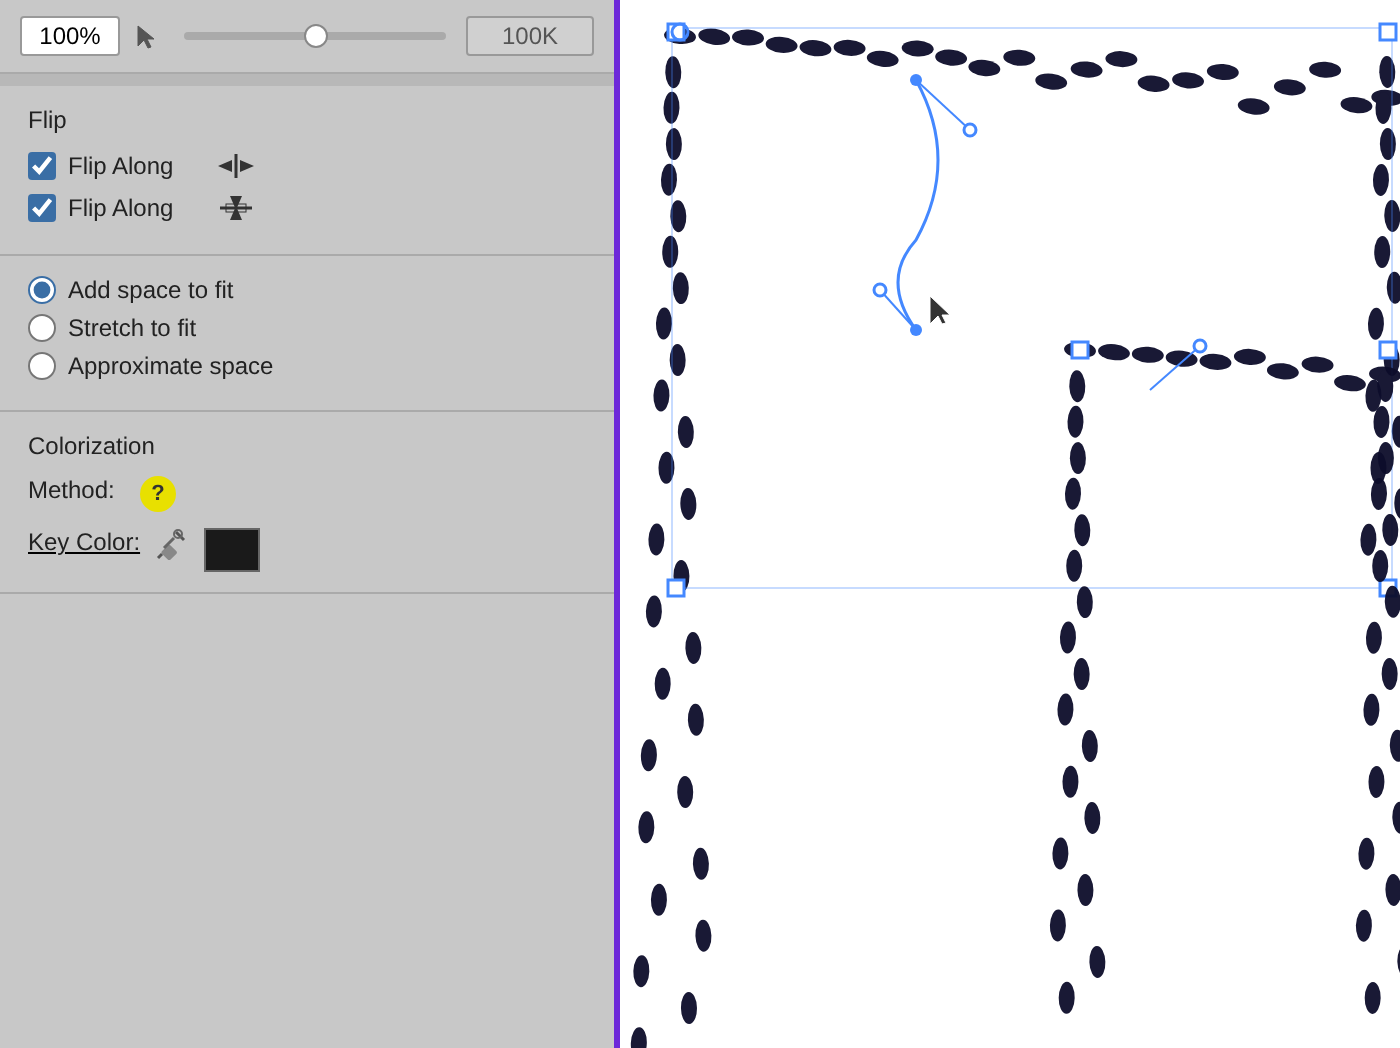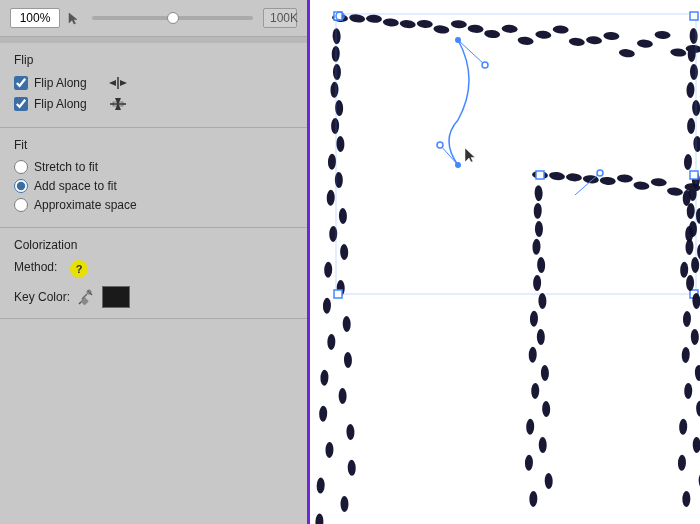--- a/index.html
+++ b/index.html
@@ -71,21 +71,21 @@
       left: 50%;
       transform: translateX(-50%);
     }
 
     .value-box {
       background: #d0d0d0;
       border: 1px solid #999;
       border-radius: 2px;
       padding: 2px 6px;
       font-size: 12px;
-      width: 34px;
+      width: 64px;
       text-align: center;
       color: #555;
     }
 
     
     .section {
       padding: 10px 14px;
       border-bottom: 1px solid #aaa;
     }
 
@@ -177,22 +177,23 @@
       align-items: center;
       justify-content: center;
       font-size: 11px;
       font-weight: bold;
       color: #333;
       cursor: pointer;
     }
 
     .key-color-row {
       display: flex;
-      align-items: center;
+      align-items: flex-start;
       gap: 8px;
+      text-decoration: underline;
     }
 
     .eyedropper-icon {
       display: flex;
       align-items: center;
       justify-content: center;
       font-size: 14px;
       color: #555;
       cursor: pointer;
     }
@@ -277,30 +278,29 @@
           <polygon points="8,2 11,9 14,2" fill="#333"></polygon>
           <polygon points="8,14 11,7 14,14" fill="#333"></polygon>
 
           <rect x="6" y="6" width="10" height="4" fill="none" stroke="#333" stroke-width="0.5"></rect>
         </svg>
       </span>
     </div>
   </div>
 
   <div class="section">
-    <div class="section-title">Fit</div>
+
+    <label class="radio-label">
+      <input type="radio" name="fit" checked="" style="">
+      <span>Add space to fit</span>
+    </label>
 
     <label class="radio-label">
       <input type="radio" name="fit" style="">
       <span>Stretch to fit</span>
-    </label>
-
-    <label class="radio-label">
-      <input type="radio" name="fit" checked="" style="">
-      <span>Add space to fit</span>
     </label>
 
     <label class="radio-label">
       <input type="radio" name="fit" style="">
       <span>Approximate space</span>
     </label>
   </div>
 
   <div class="section">
     <div class="section-title">Colorization</div>

